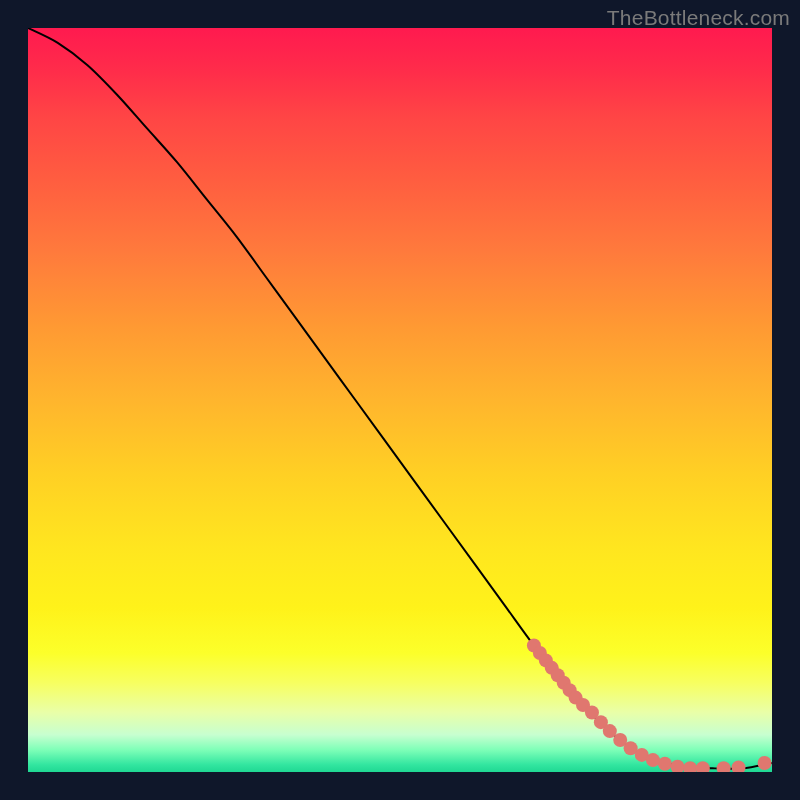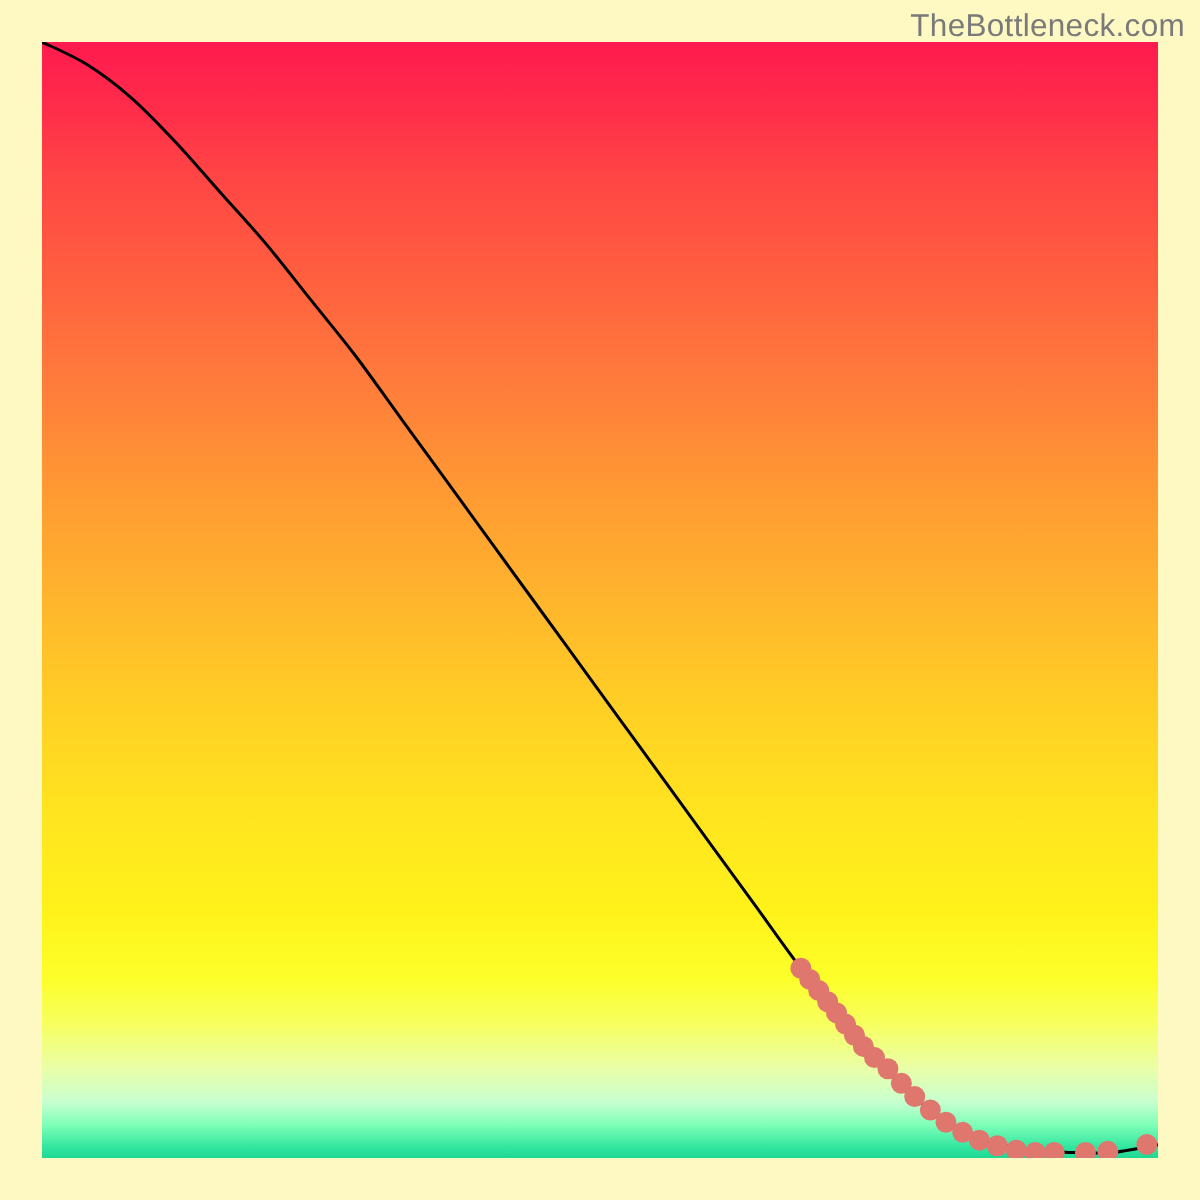--- a/index.html
+++ b/index.html
@@ -8,21 +8,21 @@
     width: 800px;
     height: 800px;
     background: #000;
     overflow: hidden;
     font-family: Arial, Helvetica, sans-serif;
   }
   .stage {
     position: relative;
     width: 800px;
     height: 800px;
-    background: #fef9c3;
+    background: #0f172a;
   }
   .plot {
     position: absolute;
     left: 28px;
     top: 28px;
     width: 744px;
     height: 744px;
     overflow: hidden;
   }
   .gradient {

